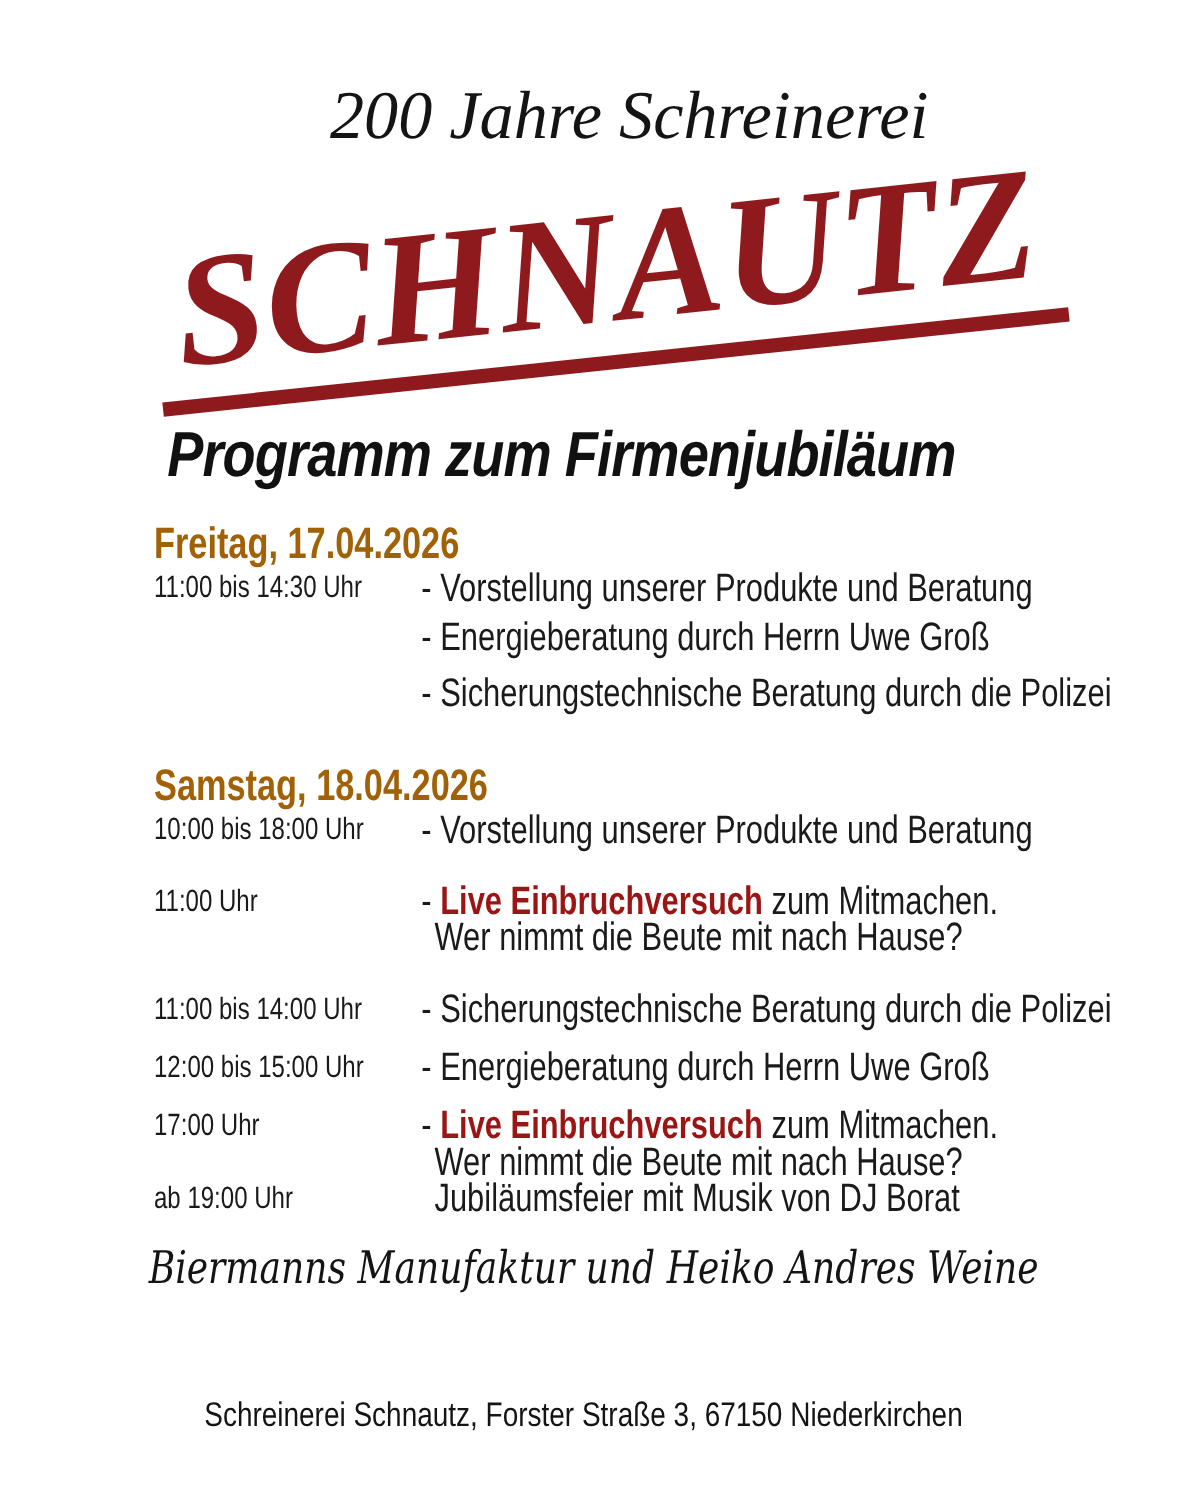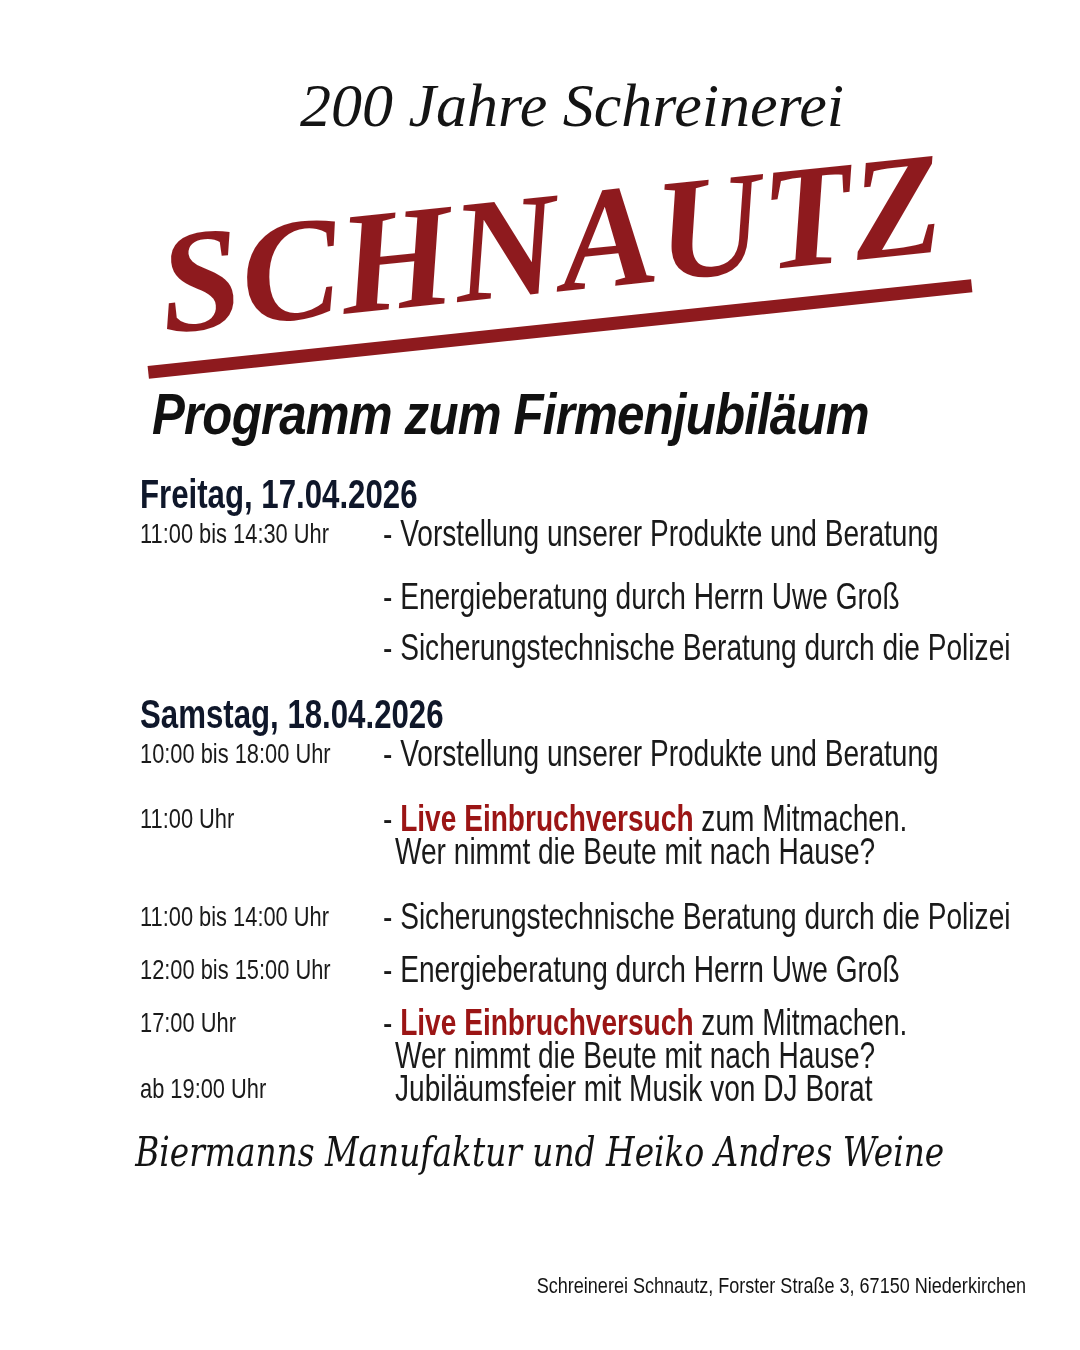--- a/index.html
+++ b/index.html
@@ -29,21 +29,21 @@
     font-weight:bold;font-style:italic;font-size:58px;line-height:64px;
     letter-spacing:-1px;white-space:nowrap;
     transform:scaleX(0.85);transform-origin:0 50%;color:#111;
   }
   
   .section{position:absolute;left:140px;right:30px;}
   #section-freitag{top:472px;}
   #section-samstag{top:692px;}
   .section-heading{
     font-weight:bold;font-size:40px;line-height:45px;margin:0 0 0 0;
-    white-space:nowrap;color:#0f172a;
+    white-space:nowrap;color:#a16207;
   }
   .section-heading>span{display:inline-block;transform:scaleX(0.78);transform-origin:0 50%;white-space:nowrap;}
   .row{position:relative;}
   .row-time{
     position:absolute;left:0;top:0;font-size:28px;line-height:33px;white-space:nowrap;
     transform:scaleX(0.78);transform-origin:0 0;
   }
   .row-desc{position:absolute;left:243px;top:0;}
   .desc-line{font-size:36px;line-height:33px;white-space:nowrap;}
   .desc-line>span.scale{display:inline-block;transform:scaleX(0.78);transform-origin:0 50%;white-space:nowrap;}
@@ -51,43 +51,43 @@
   .hl{font-weight:bold;}
   
   .closing{
     position:absolute;left:0;top:1126px;width:1080px;text-align:center;
     font-family:"DejaVu Serif",serif;font-style:italic;font-size:41px;line-height:52px;
     color:#141414;
   }
   .closing .cline{display:block;white-space:nowrap;}
   .closing .cline>span{display:inline-block;transform:scaleX(0.8);transform-origin:50% 50%;white-space:nowrap;}
   .footer-address{
-    position:absolute;left:110px;top:1268px;width:970px;text-align:right;
-    font-size:22px;line-height:36px;white-space:nowrap;color:#141414;
+    position:absolute;left:110px;top:1268px;width:970px;text-align:left;
+    font-size:31px;line-height:36px;white-space:nowrap;color:#141414;
   }
   .footer-address>span{display:inline-block;transform:scaleX(0.82);transform-origin:50% 50%;white-space:nowrap;}
 </style>
 </head>
 <body>
 
 <div id="canvas">
 
   <div class="tagline">200 Jahre Schreinerei</div>
 
   <div class="schnautz-wrap">
     <div class="schnautz-text" style="color: rgb(142, 26, 30);">SCHNAUTZ</div>
     <div class="schnautz-bar" style="background: rgb(142, 26, 30);"></div>
   </div>
 
   <div class="program-title">Programm zum Firmenjubiläum</div>
 
   <div class="section" id="section-freitag">
     <div class="section-heading"><span>Freitag, 17.04.2026</span></div>
     <div class="rows">
-        <div class="row" style="height: 33px; margin-bottom: 30px;">
+        <div class="row" style="height: 33px; margin-bottom: 12px;">
           <div class="row-time">11:00 bis 14:30 Uhr</div>
           <div class="row-desc">
             <div class="desc-line"><span class="scale">- Vorstellung unserer Produkte und Beratung</span></div>
           </div>
         </div>
         <div class="row" style="height: 33px; margin-bottom: 18px;">
           <div class="row-time"></div>
           <div class="row-desc">
             <div class="desc-line"><span class="scale">- Energieberatung durch Herrn Uwe Groß</span></div>
           </div>

